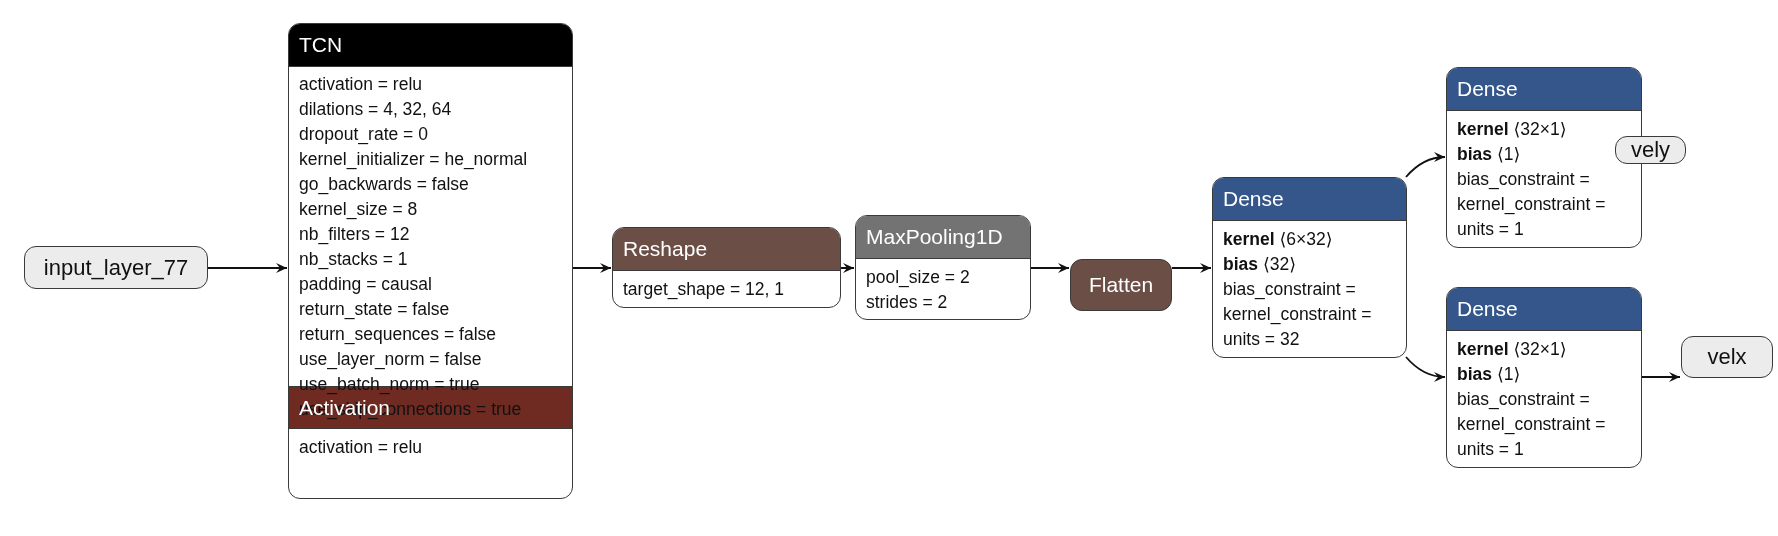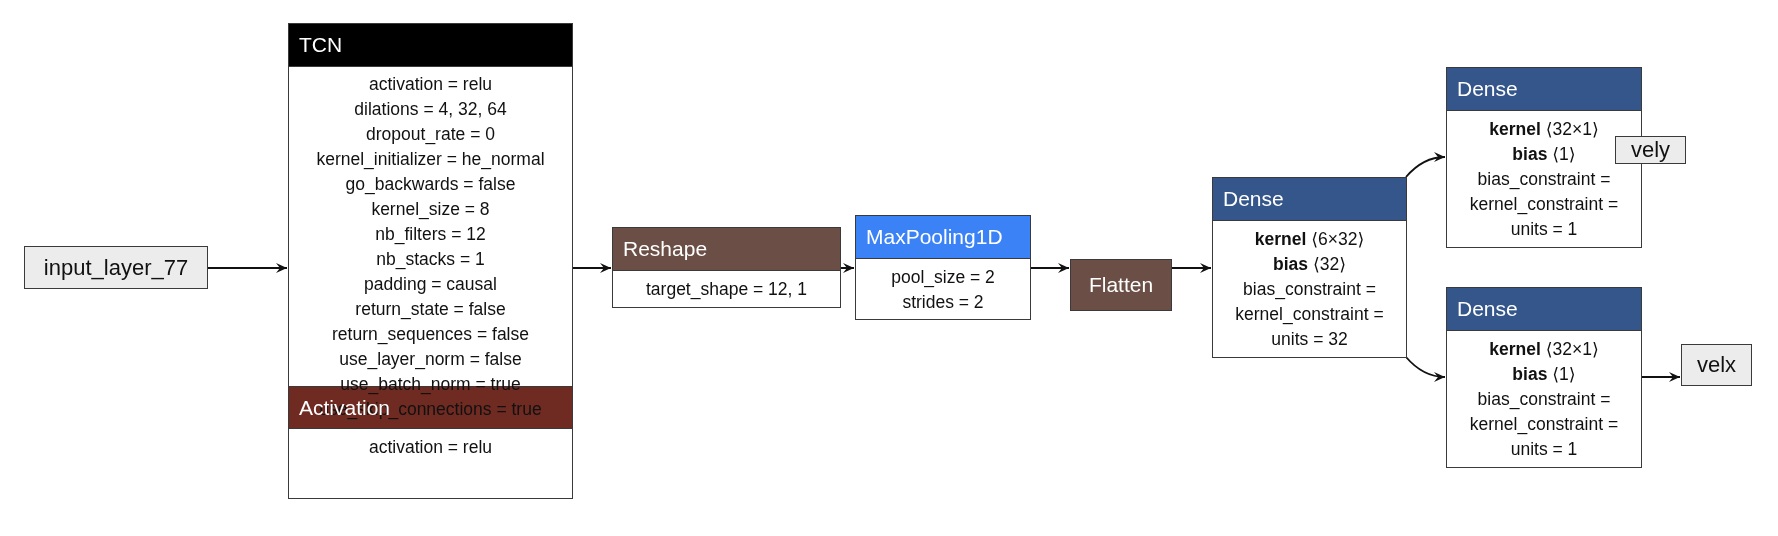--- a/index.html
+++ b/index.html
@@ -1,20 +1,20 @@
 <!DOCTYPE html>
 <html><head>
 <meta charset="utf-8">
 <style>
   html, body { margin: 0; padding: 0; background: #ffffff; }
   body { width: 1778px; height: 536px; position: relative; overflow: hidden;
          font-family: "Liberation Sans", "DejaVu Sans", sans-serif; color: #111; }
   #edges { position: absolute; left: 0; top: 0; width: 1778px; height: 536px; pointer-events: none; }
-  .node { position: absolute; box-sizing: border-box; border: 1.6px solid #3a3a3a; border-radius: 0;
-          background: #fff; overflow: hidden; text-align: center; }
+  .node { position: absolute; box-sizing: border-box; border: 1.6px solid #3a3a3a; border-radius: 12px;
+          background: #fff; overflow: hidden; }
   .io { background: #ececec; display: flex; align-items: center; justify-content: center;
         font-size: 22px; color: #111; }
   .hdr { color: #fff; font-size: 21px; padding: 0 10px; display: flex; align-items: center;
          box-sizing: border-box; border-bottom: 1.6px solid #3a3a3a; }
   .body { padding: 16px 10px 4px 10px; }
   .row { font-size: 17.5px; line-height: 25px; white-space: nowrap; }
   .row b { font-weight: bold; }
   .pill { color: #fff; font-size: 21px; display: flex; align-items: center; justify-content: center; }
 </style>
 </head>
@@ -74,21 +74,21 @@
 <div class="node" style="left:612px; top:227px; width:229px; height:81px;">
   <div class="hdr" style="background:#6b4e45; height:43px;">
     <span>Reshape</span>
   </div>
   <div class="body" style="padding-top:6px;">
     <div class="row">target_shape = 12, 1</div>
   </div>
 </div>
 
 <div class="node" style="left:855px; top:215px; width:176px; height:105px;">
-  <div class="hdr" style="background:#3b82f6; height:43px;padding-left:10px;">
+  <div class="hdr" style="background:#737373; height:43px;padding-left:10px;">
     <span>MaxPooling1D</span>
   </div>
   <div class="body" style="padding-top:6px;">
     <div class="row">pool_size = 2</div>
     <div class="row">strides = 2</div>
   </div>
 </div>
 
 <div class="node pill" style="left:1070px; top:259px; width:102px; height:52px; background:#6b4e45;">
   <span>Flatten</span>
@@ -147,15 +147,15 @@
     </div>
     <div class="row">bias_constraint =</div>
     <div class="row">kernel_constraint =</div>
     <div class="row">units = 1</div>
   </div>
 </div>
 
 <div class="node io" style="left:1615px; top:136px; width:71px; height:28px;">
   <span>vely</span>
 </div>
-<div class="node io" style="left:1681px; top:344px; width:71px; height:42px;">
+<div class="node io" style="left:1681px; top:336px; width:92px; height:42px;">
   <span>velx</span>
 </div>
 
 </body></html>

